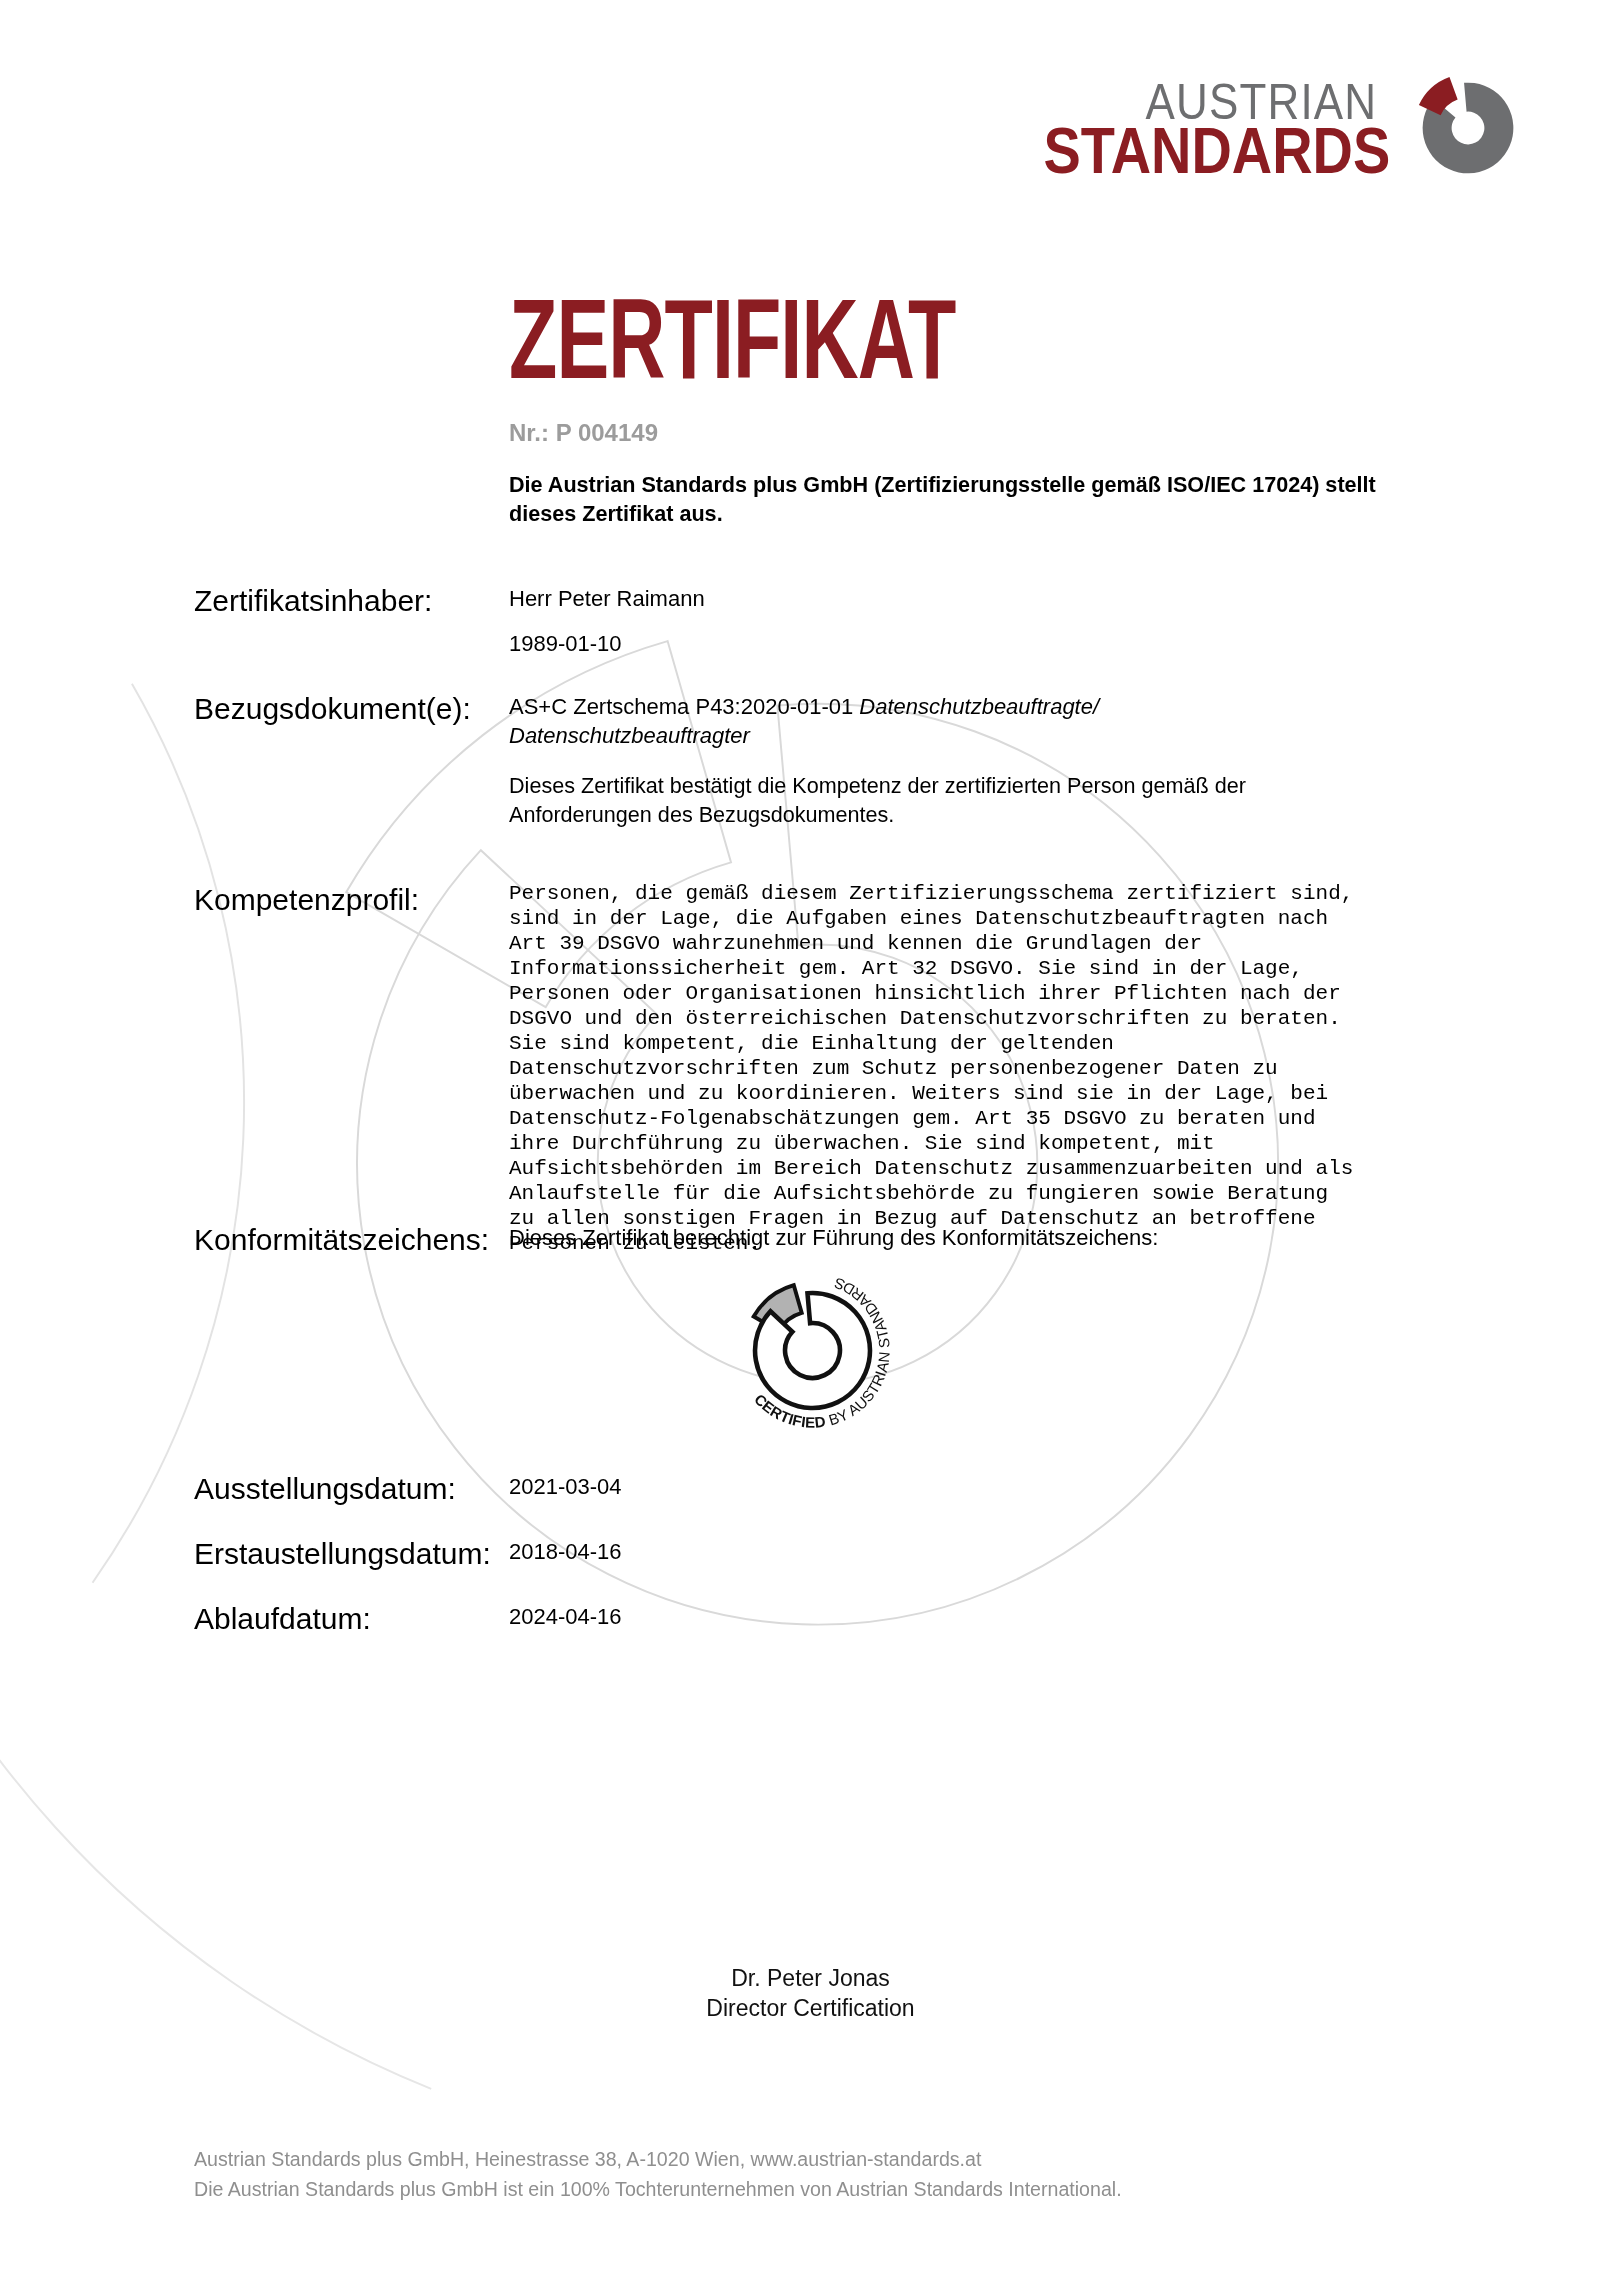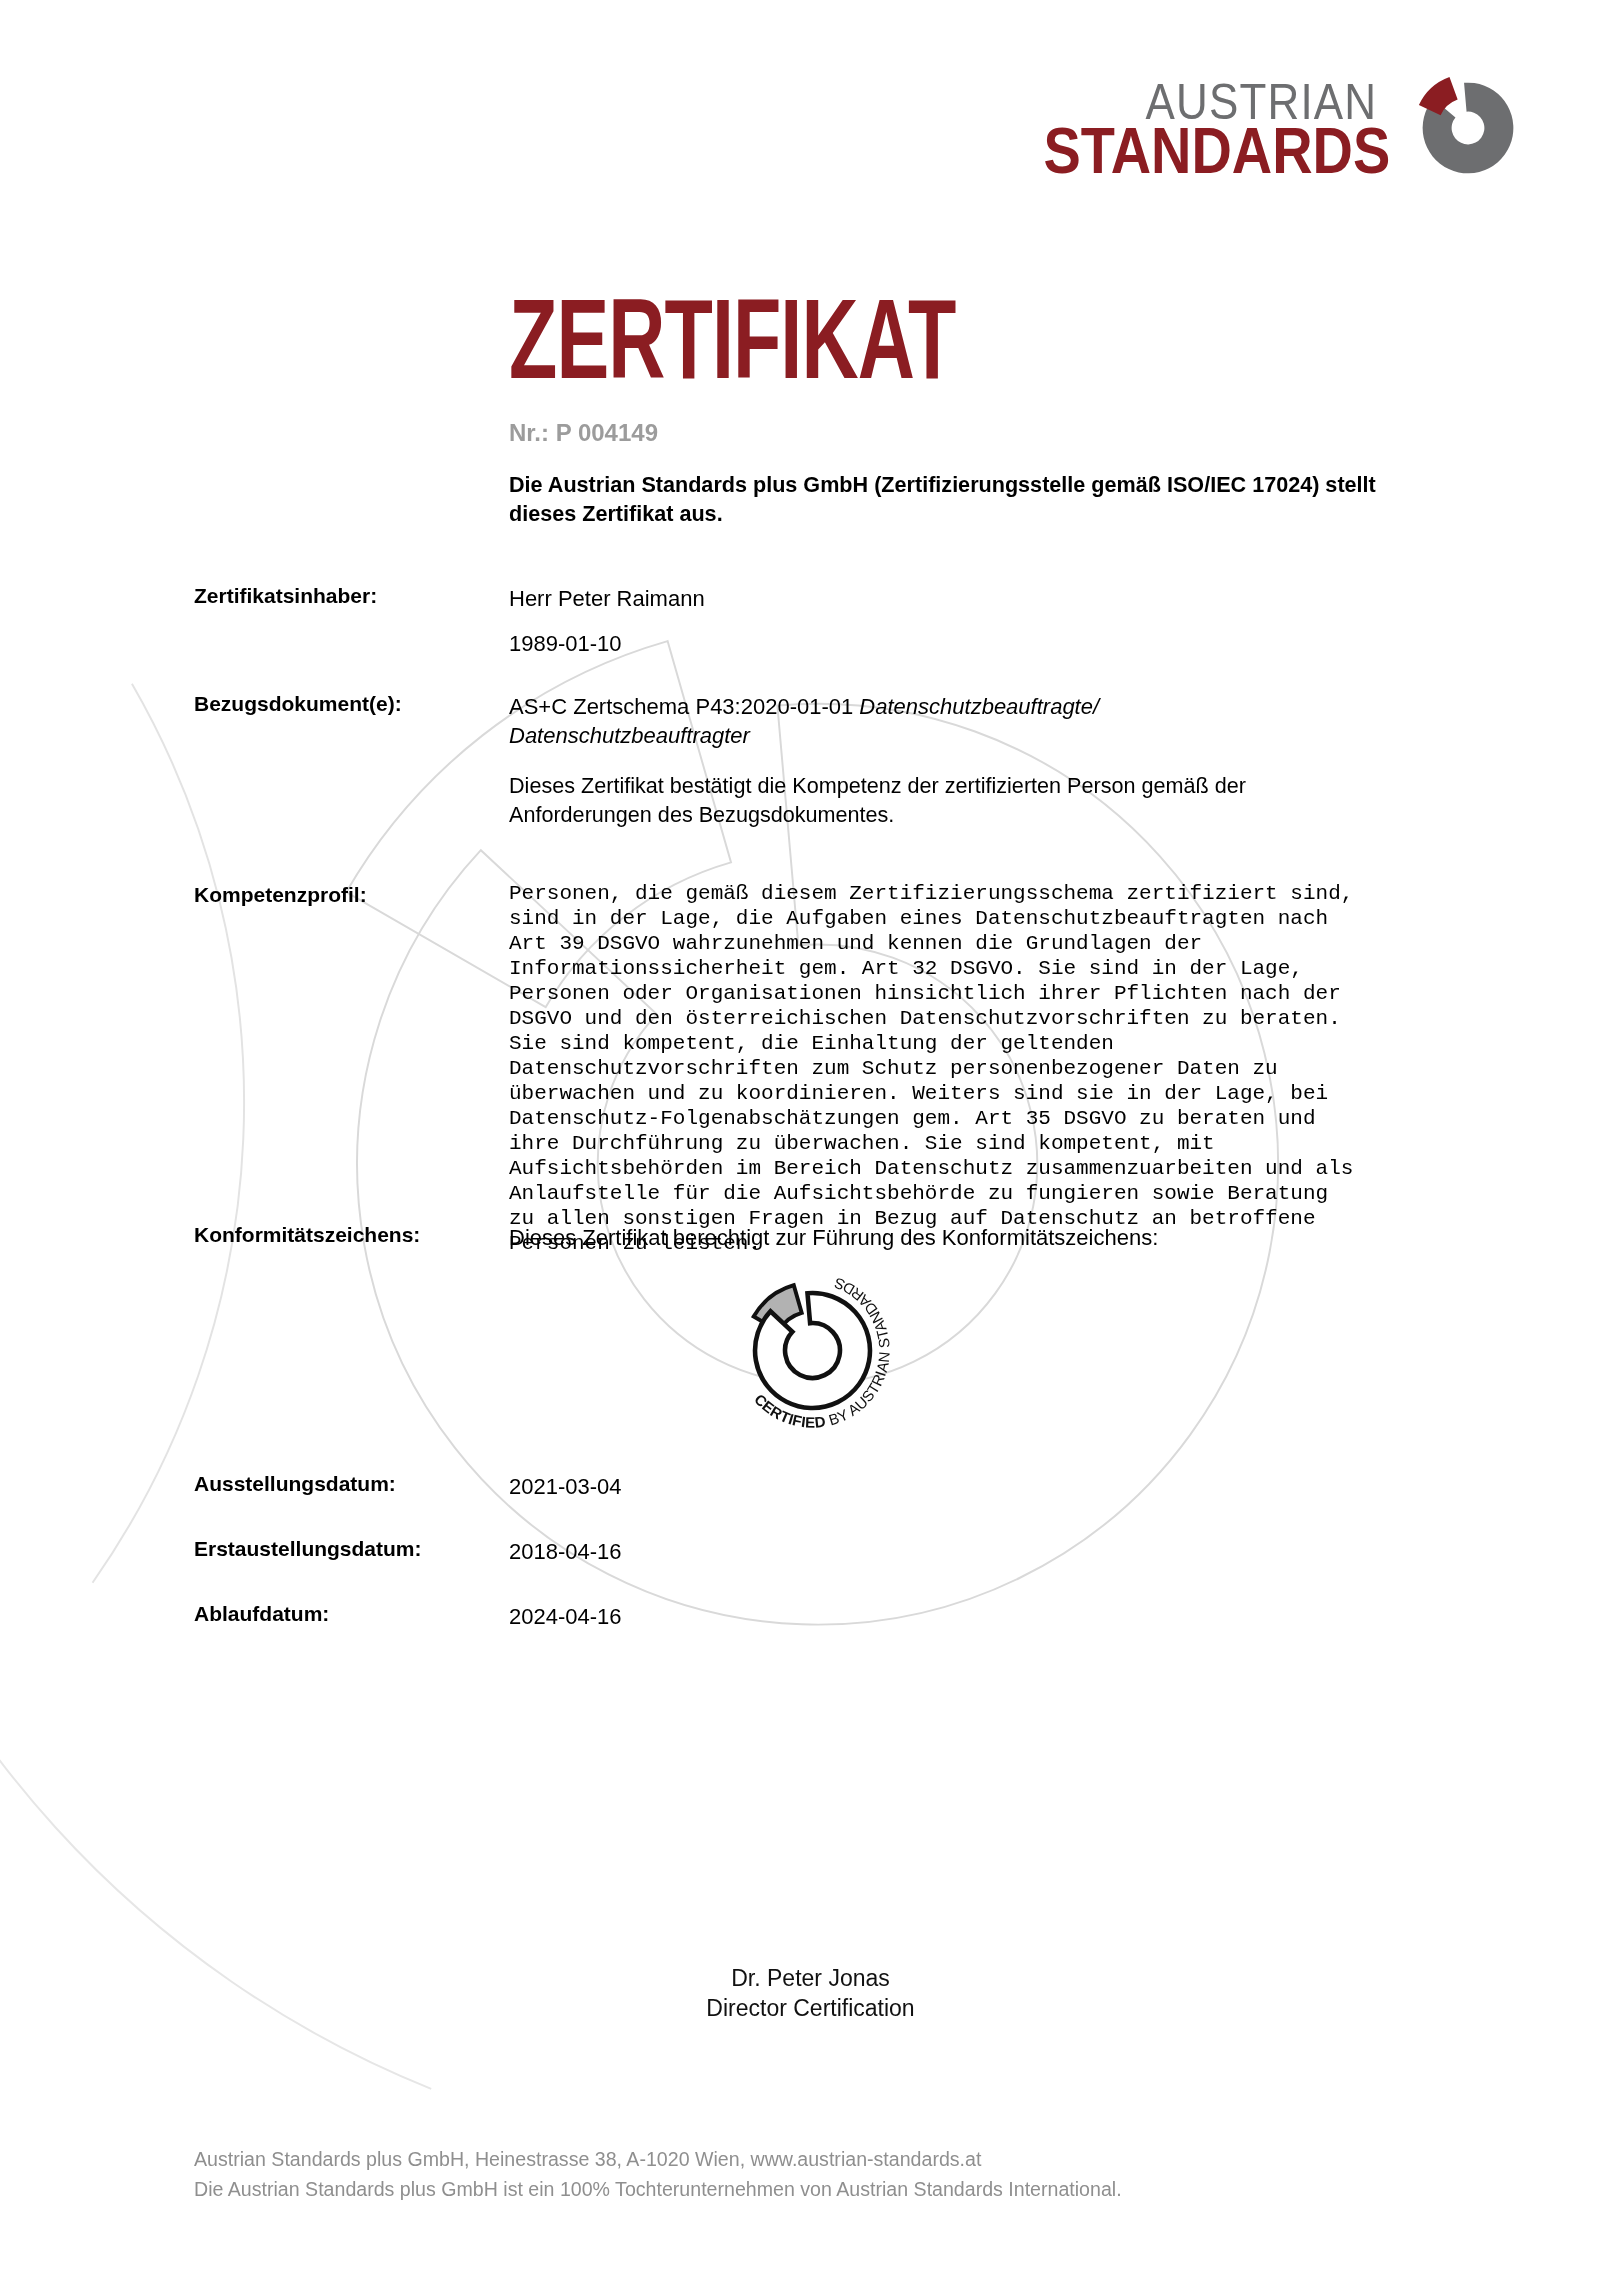--- a/index.html
+++ b/index.html
@@ -44,21 +44,21 @@
     left:509px;top:419px;
     font-size:24px;font-weight:700;color:#9c9c9c;white-space:nowrap;
   }
   .intro{
     left:509px;top:470px;width:870px;
     font-size:21.6px;font-weight:700;line-height:29px;
   }
 
   .label{
     left:194px;
-    font-size:21px;font-weight:700;white-space:nowrap;
+    font-size:30px;font-weight:400;white-space:nowrap;
   }
   .value{
     left:509px;width:857px;
     font-size:22px;line-height:29px;
   }
   .komp{
     left:509px;top:881px;width:854px;
     font-size:21px;line-height:25px;font-family:Liberation Mono, monospace;
   }
   .note{

